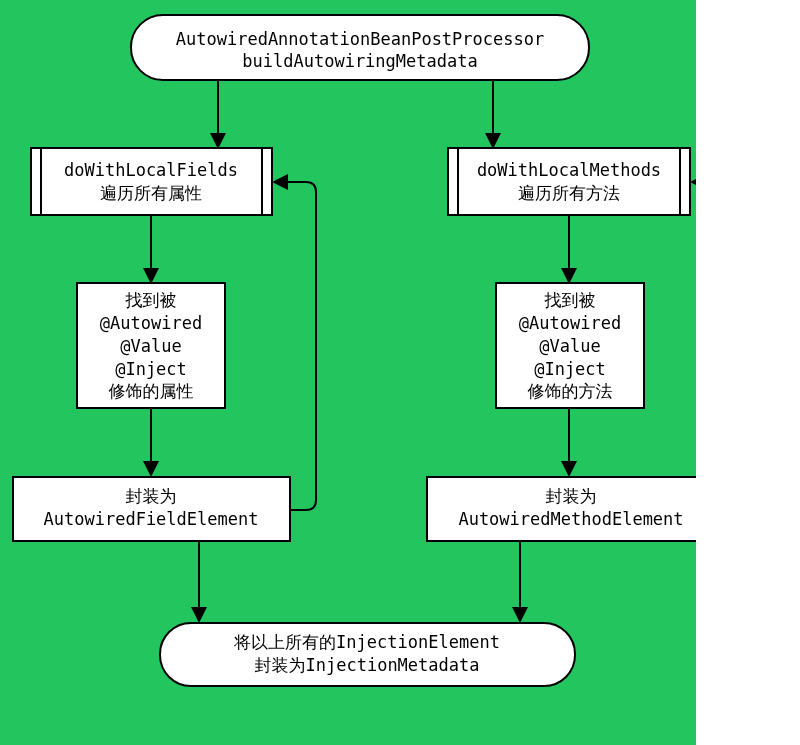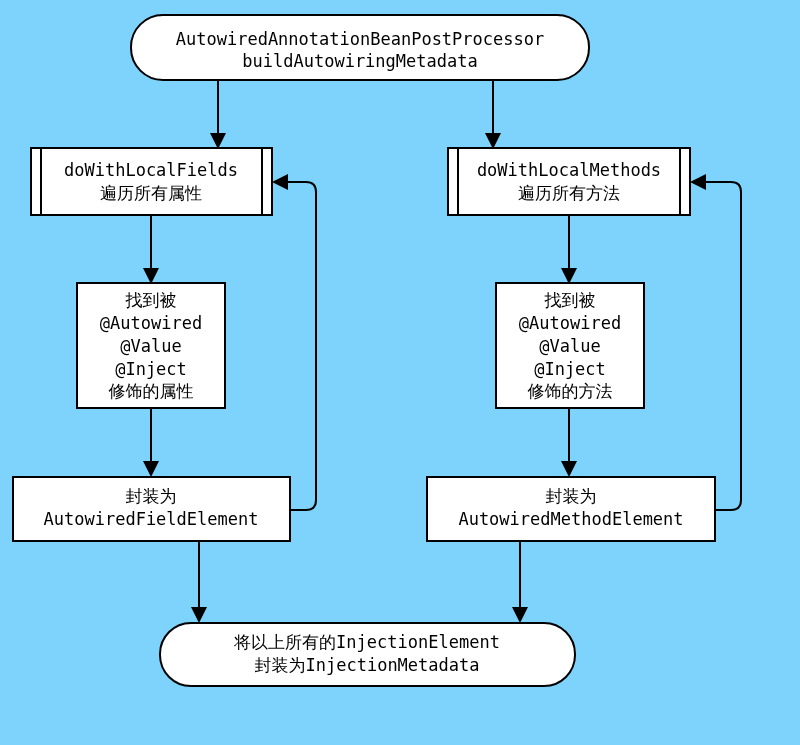--- a/index.html
+++ b/index.html
@@ -2,23 +2,23 @@
 <html><head>
 <meta charset="utf-8">
 <style>
   html, body {
     margin: 0;
     padding: 0;
     background: #ffffff;
   }
   #canvas {
     position: relative;
-    width: 800px;
+    width: 696px;
     height: 745px;
-    background: #7dd3fc;
+    background: #22c55e;
     overflow: hidden;
     font-family: "DejaVu Sans Mono", "Liberation Mono", monospace;
   }
   svg#flow {
     position: absolute;
     top: 0;
     left: 0;
     width: 800px;
     height: 745px;
     display: block;

